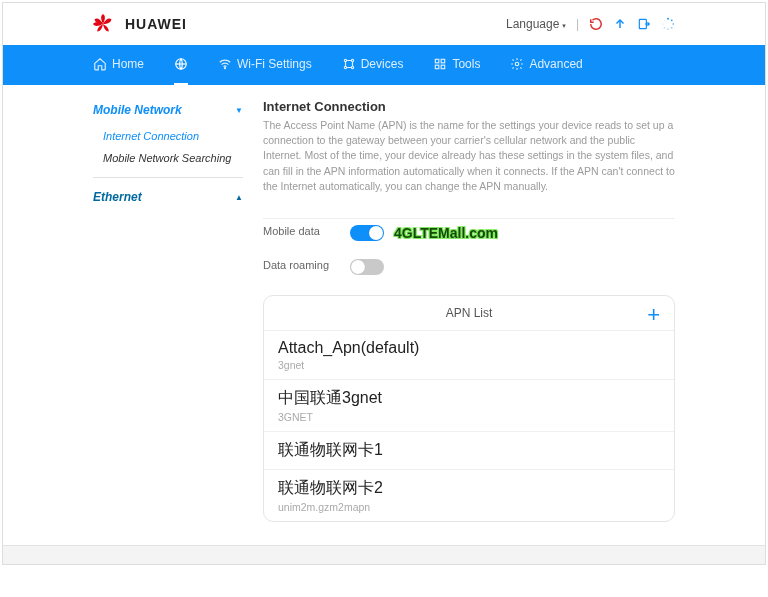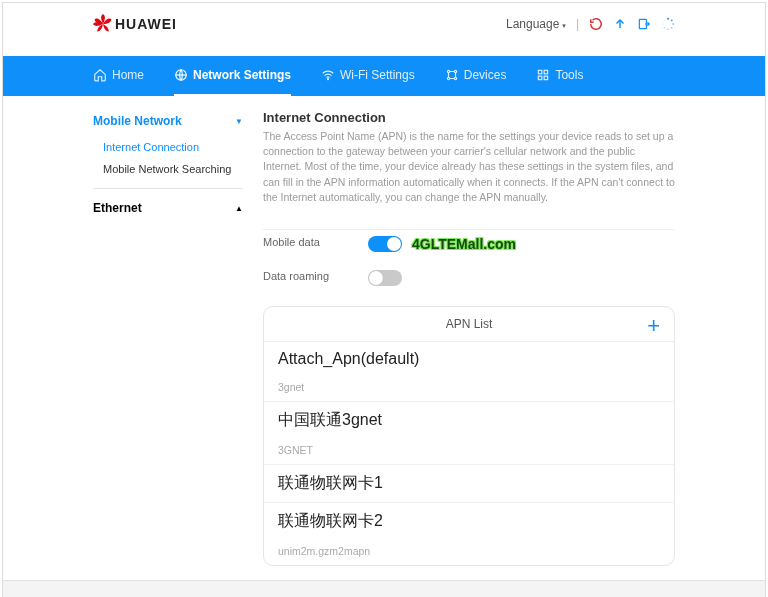--- a/index.html
+++ b/index.html
@@ -19,61 +19,61 @@
     background: #fff;
   }
   
   .header {
     display: flex;
     align-items: center;
     justify-content: space-between;
     padding: 6px 90px;
     height: 42px;
   }
-  .logo { display: flex; align-items: center; gap: 2px; font-weight: bold; font-size: 14px; color:#222; letter-spacing:1px;}
+  .logo { display: flex; align-items: center; gap: 12px; font-weight: bold; font-size: 14px; color:#222; letter-spacing:1px;}
   .header-right { display:flex; align-items:center; gap:10px; color:#555; }
   .header-right .divider { color:#bbb; }
   .header-right svg { display:block; }
   
   .nav {
     background: #0e8ff9;
     height: 40px;
     display: flex;
     align-items: center;
     padding: 0 90px;
     gap: 30px;
     color: #fff;
     font-size: 12px;
-    margin-top: 11px;
   }
   .nav-item { display:flex; align-items:center; gap:5px; opacity:0.85; cursor:pointer; height:100%; border-bottom:2px solid transparent; }
   .nav-item.active { opacity:1; font-weight:bold; border-bottom:2px solid #fff; }
   
   .main { display:flex; padding: 0 90px; min-height:460px; }
   .sidebar {
     width: 150px;
     padding: 14px 0;
+    font-style: italic;
   }
   .side-group-header {
     display:flex; justify-content:space-between; align-items:center;
-    font-size:12px; font-weight:bold; color:#000000; padding:4px 0; cursor:pointer;
+    font-size:12px; font-weight:bold; color:#0369a1; padding:4px 0; cursor:pointer;
   }
   .side-group-header.selected { color:#0e8ff9; }
   .side-sub { padding-left:10px; font-size:11px; margin-top:4px; }
   .side-sub .sub-item { padding:5px 0; color:#333; cursor:pointer; }
   .side-sub .sub-item.active { color:#0e8ff9; }
   .hr { border:none; border-top:1px solid #e2e2e2; margin:8px 0; }
   .content {
     flex:1;
     padding: 14px 0 14px 20px;
   }
   .content h3 { font-size:13px; margin:0 0 4px; font-weight:bold; color:#333; }
   .desc { font-size:10.5px; color:#9b9b9b; line-height:1.45; padding-bottom:24px; border-bottom:1px solid #eee; margin-bottom:0;}
   .field-row { display:flex; align-items:flex-start; font-size:11px; margin: 6px 0 18px; }
-  .field-row .label { width:105px; color:#666; }
+  .field-row .label { width:87px; color:#666; }
   .field-row .val { flex:1; display:flex; flex-direction:column; gap:3px; }
   .field-row .val-row { display:flex; gap:10px; }
   .toggle {
     width:34px; height:16px; border-radius:9px; background:#c9c9c9; position:relative; cursor:pointer;
   }
   .toggle .knob {
     width:14px; height:14px; border-radius:50%; background:#fff; position:absolute; top:1px; left:1px;
     box-shadow:0 0 1px rgba(0,0,0,.2);
   }
   .toggle.on { background:#0e8ff9; }
@@ -89,21 +89,21 @@
     border:1px solid #e5e5e5; border-radius:10px; margin-top:20px;
   }
   .apn-head {
     display:flex; align-items:center; justify-content:center; position:relative;
     padding:10px; font-size:12px; color:#555; border-bottom:1px solid #eee;
   }
   .apn-add { position:absolute; right:14px; top:8px; color:#0e8ff9; font-size:22px; font-weight:300; line-height:1; cursor:pointer; }
   .apn-row { padding:8px 14px; border-bottom:1px solid #f0f0f0; cursor:pointer; }
   .apn-row:last-child { border-bottom:none; }
   .apn-row .name { font-size:16px; color:#222; }
-  .apn-row .sub { font-size:10.5px; color:#aaa; margin-top:13px; }
+  .apn-row .sub { font-size:10.5px; color:#aaa; margin-top:2px; }
   
   .footer {
     background:#f4f4f4; border-top:1px solid #e3e3e3;
     font-size:10.5px; color:#7a7a7a; text-align:center;
     padding:8px 0 10px;
   }
 </style>
 </head>
 <body>
 
@@ -171,21 +171,20 @@
         </svg>
       <span>Home</span>
     </div>
     <div class="nav-item active">
       <svg width="14" height="14" viewBox="0 0 24 24" fill="none" stroke="#fff" stroke-width="2">
           <circle cx="12" cy="12" r="9"></circle>
           <path d="M3 12h18"></path>
           <path d="M12 3c3 3 3 15 0 18"></path>
           <path d="M12 3c-3 3-3 15 0 18"></path>
         </svg>
-      <span>Network Settings</span>
     </div>
     <div class="nav-item">
       <svg width="14" height="14" viewBox="0 0 24 24" fill="none" stroke="#fff" stroke-width="2">
           <path d="M3 9c5-5 13-5 18 0"></path>
           <path d="M6 13c3.3-3.3 8.7-3.3 12 0"></path>
           <path d="M9.5 16.5c1.5-1.5 3.5-1.5 5 0"></path>
           <circle cx="12" cy="19" r="1" fill="#fff"></circle>
         </svg>
       <span>Wi-Fi Settings</span>
     </div>
@@ -200,20 +199,27 @@
       <span>Devices</span>
     </div>
     <div class="nav-item">
       <svg width="14" height="14" viewBox="0 0 24 24" fill="none" stroke="#fff" stroke-width="2">
           <rect x="4" y="4" width="6" height="6"></rect>
           <rect x="14" y="4" width="6" height="6"></rect>
           <rect x="4" y="14" width="6" height="6"></rect>
           <rect x="14" y="14" width="6" height="6"></rect>
         </svg>
       <span>Tools</span>
+    </div>
+    <div class="nav-item">
+      <svg width="14" height="14" viewBox="0 0 24 24" fill="none" stroke="#fff" stroke-width="2">
+          <circle cx="12" cy="12" r="3"></circle>
+          <path d="M12 2v3M12 19v3M4.2 4.2l2.1 2.1M17.7 17.7l2.1 2.1M2 12h3M19 12h3M4.2 19.8l2.1-2.1M17.7 6.3l2.1-2.1"></path>
+        </svg>
+      <span>Advanced</span>
     </div>
   </div>
 
   <div class="main">
     <div class="sidebar">
       <div class="side-group-header selected">
         <span>Mobile Network</span>
         <span style="color:#0e8ff9;font-size:8px;">▼</span>
       </div>
       <div class="side-sub">

